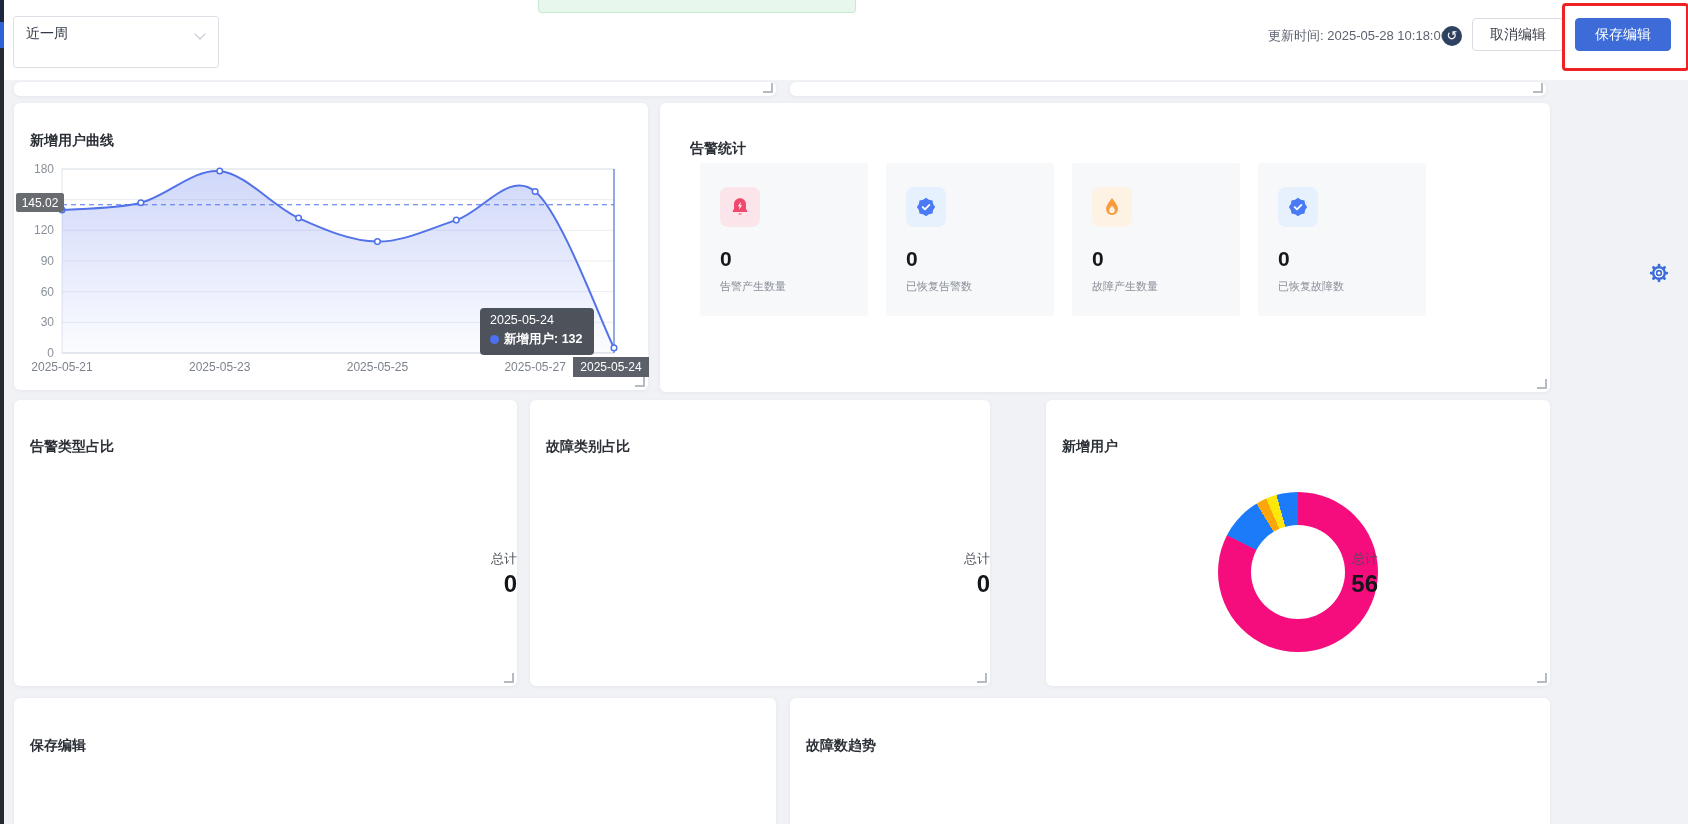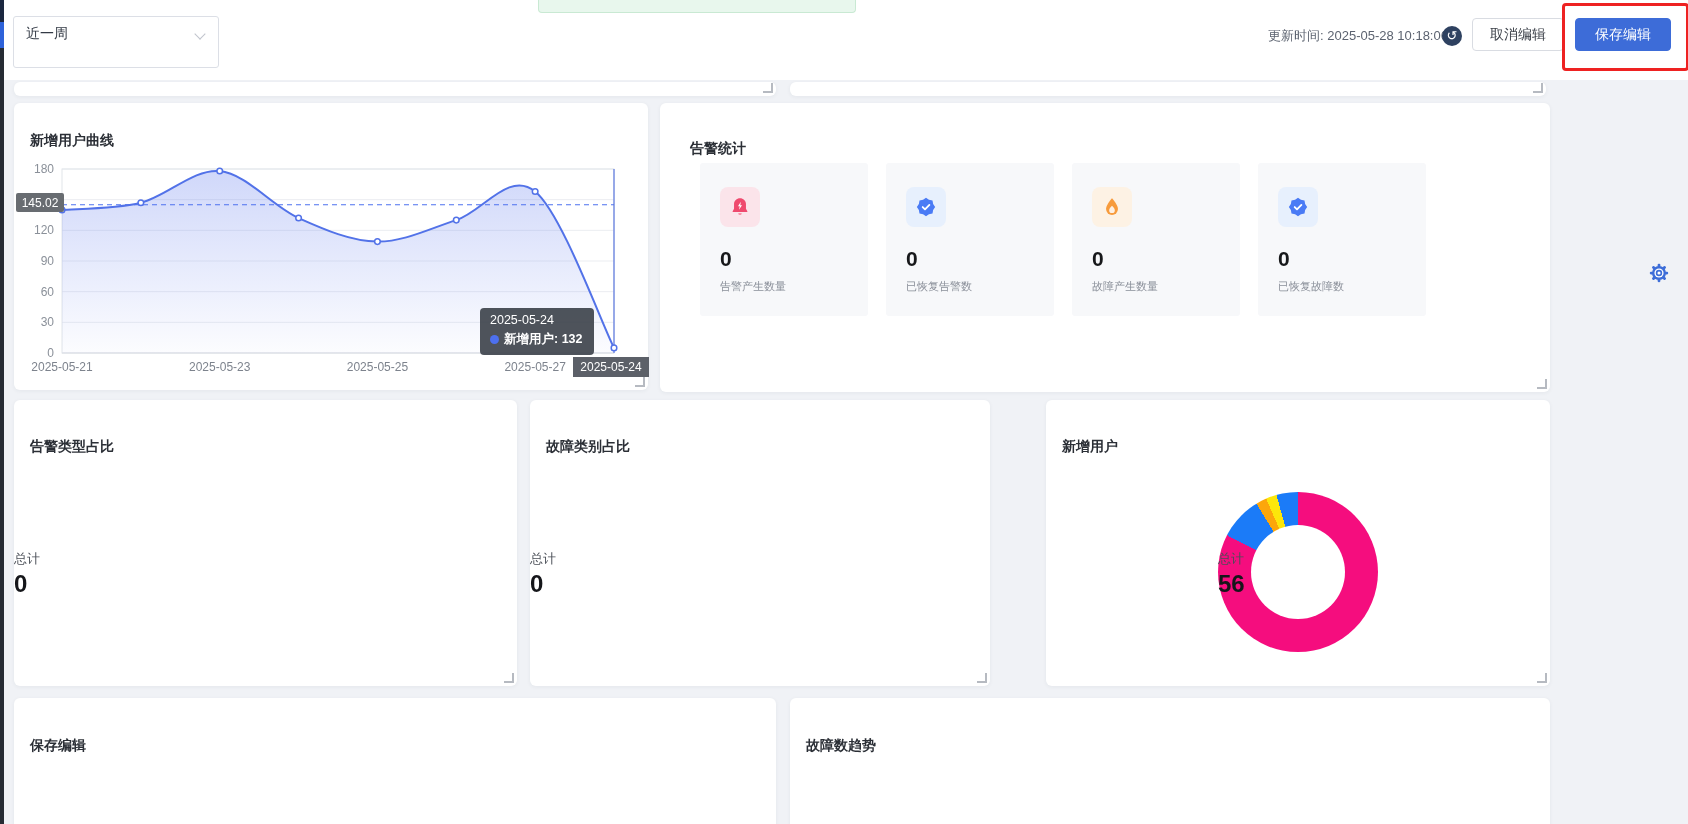--- a/index.html
+++ b/index.html
@@ -49,21 +49,21 @@
   .tip-dot{width:9px;height:9px;border-radius:50%;background:#4d70ef;display:inline-block;margin-right:5px}
   .axis-badge{position:absolute;left:559px;top:254px;width:76px;height:20px;background:#5c6068;
               color:#fff;font-size:12px;display:flex;align-items:center;justify-content:center;z-index:4}
   
   .stat-card{position:absolute;top:60px;width:168px;height:153px;background:#f7f8fa;border-radius:3px}
   .stat-icon{position:absolute;left:20px;top:24px;width:40px;height:40px;border-radius:8px;
              display:flex;align-items:center;justify-content:center}
   .stat-value{position:absolute;left:20px;top:84px;font-size:21px;font-weight:bold;color:#17181a}
   .stat-label{position:absolute;left:20px;top:116px;font-size:11px;color:#8a8f99;white-space:nowrap}
   
-  .pie-center{position:absolute;display:flex;flex-direction:column;align-items:flex-start;z-index:3}
+  .pie-center{position:absolute;display:flex;flex-direction:column;align-items:flex-end;z-index:3}
   .pie-center .lab{font-size:13px;color:#4a4f57}
   .pie-center .num{font-size:24px;font-weight:bold;color:#15161a;margin-top:2px}
   .donut{position:absolute;left:172px;top:92px;width:160px;height:160px;border-radius:50%}
   .donut::after{content:"";position:absolute;left:33px;top:33px;width:94px;height:94px;
                 border-radius:50%;background:#fff}
   .gear-btn{position:absolute;left:1648px;top:262px;width:22px;height:22px;cursor:pointer;z-index:8}
 </style>
 </head>
 <body>
 

